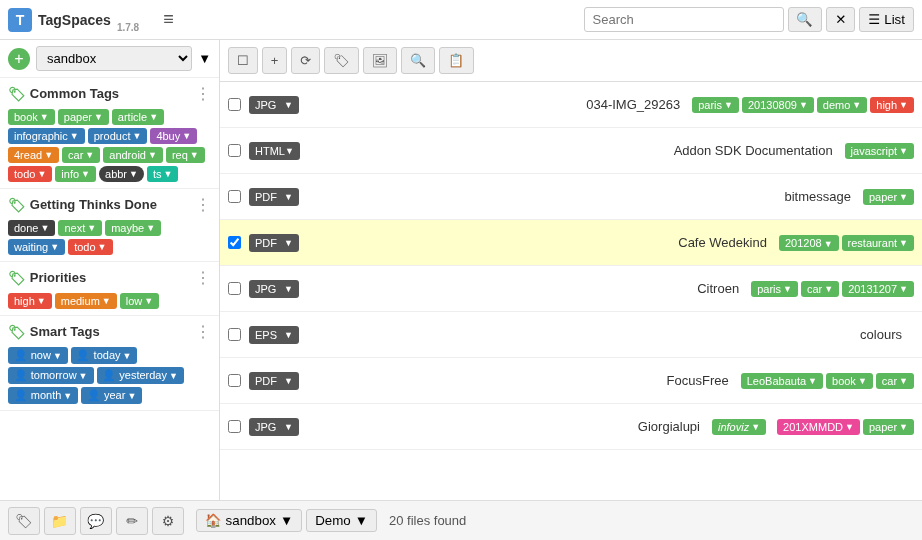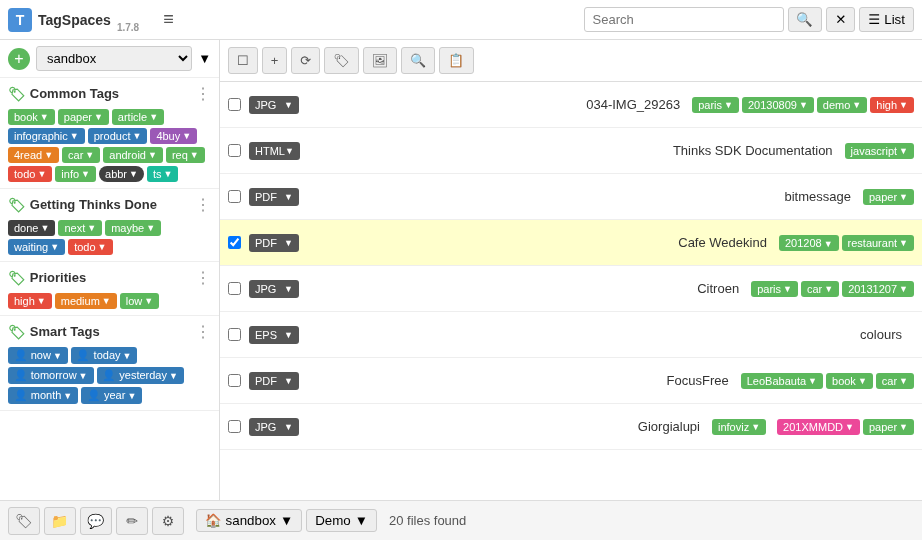--- a/index.html
+++ b/index.html
@@ -190,21 +190,21 @@
           <div class="file-tags">
             <span class="file-tag" style="background: rgb(92, 184, 92);">paris <span class="ft-arrow">▼</span></span>
             <span class="file-tag" style="background: rgb(92, 184, 92);">20130809 <span class="ft-arrow">▼</span></span>
             <span class="file-tag" style="background: rgb(92, 184, 92);">demo <span class="ft-arrow">▼</span></span>
             <span class="file-tag" style="background: rgb(231, 76, 60);">high <span class="ft-arrow">▼</span></span>
           </div>
         </div>
         <div class="file-row">
           <input type="checkbox" class="file-checkbox" style="">
           <span class="file-type">HTML <span style="font-size:9px">▼</span></span>
-          <span class="file-name">Thinks SDK Documentation</span>
+          <span class="file-name">Addon SDK Documentation</span>
           <div class="file-tags">
             <span class="file-tag" style="background: rgb(92, 184, 92);">javascript <span class="ft-arrow">▼</span></span>
           </div>
         </div>
         <div class="file-row">
           <input type="checkbox" class="file-checkbox" style="">
           <span class="file-type">PDF <span style="font-size:9px">▼</span></span>
           <span class="file-name">bitmessage</span>
           <div class="file-tags">
             <span class="file-tag" style="background: rgb(92, 184, 92);">paper <span class="ft-arrow">▼</span></span>
@@ -243,21 +243,21 @@
             <span class="file-tag" style="background: rgb(92, 184, 92);">LeoBabauta <span class="ft-arrow">▼</span></span>
             <span class="file-tag" style="background: rgb(92, 184, 92);">book <span class="ft-arrow">▼</span></span>
             <span class="file-tag" style="background: rgb(92, 184, 92);">car <span class="ft-arrow">▼</span></span>
           </div>
         </div>
         <div class="file-row">
           <input type="checkbox" class="file-checkbox" style="">
           <span class="file-type">JPG <span style="font-size:9px">▼</span></span>
           <span class="file-name">Giorgialupi</span>
           <div class="file-tags">
-            <span class="file-tag" style="background: rgb(92, 184, 92);">infoviz <span class="ft-arrow">▼</span></span>
+            <span class="file-tag" style="background: rgb(92, 184, 92); font-style: italic;">infoviz <span class="ft-arrow">▼</span></span>
             <span class="file-tag" style="background: #ec4899; margin-left: 8px;">201XMMDD <span class="ft-arrow">▼</span></span>
             <span class="file-tag" style="background: rgb(92, 184, 92);">paper <span class="ft-arrow">▼</span></span>
           </div>
         </div>
       </div>
 
   </div>
 </div>
 
 <div class="bottombar">

